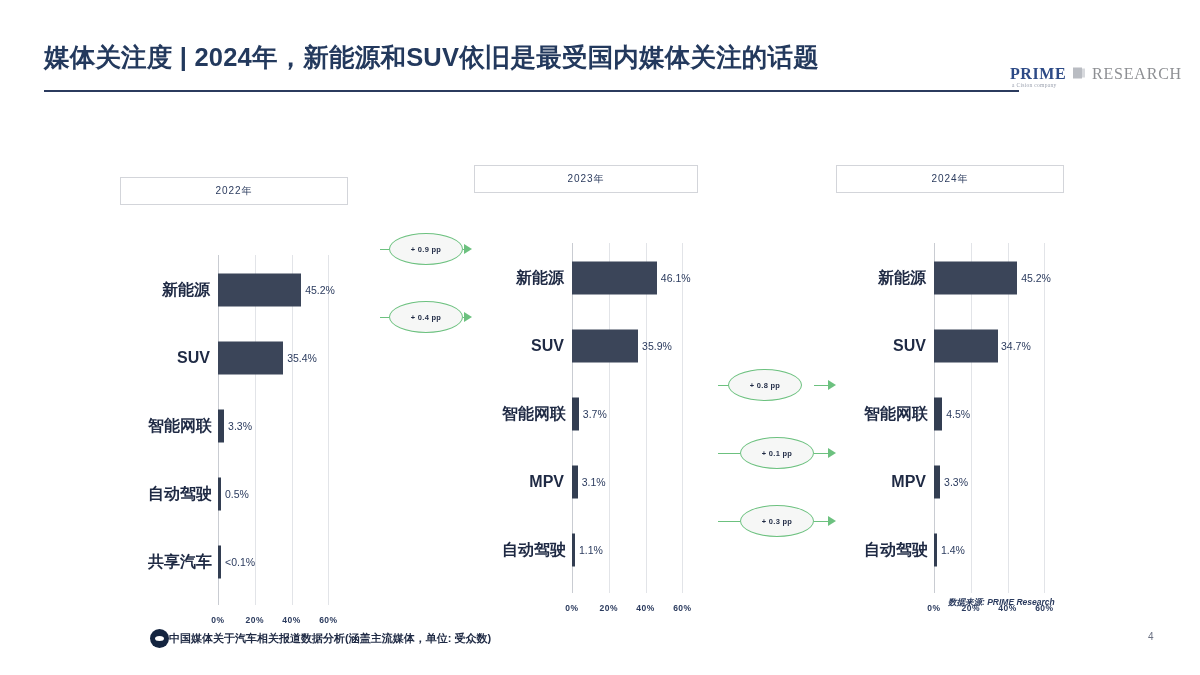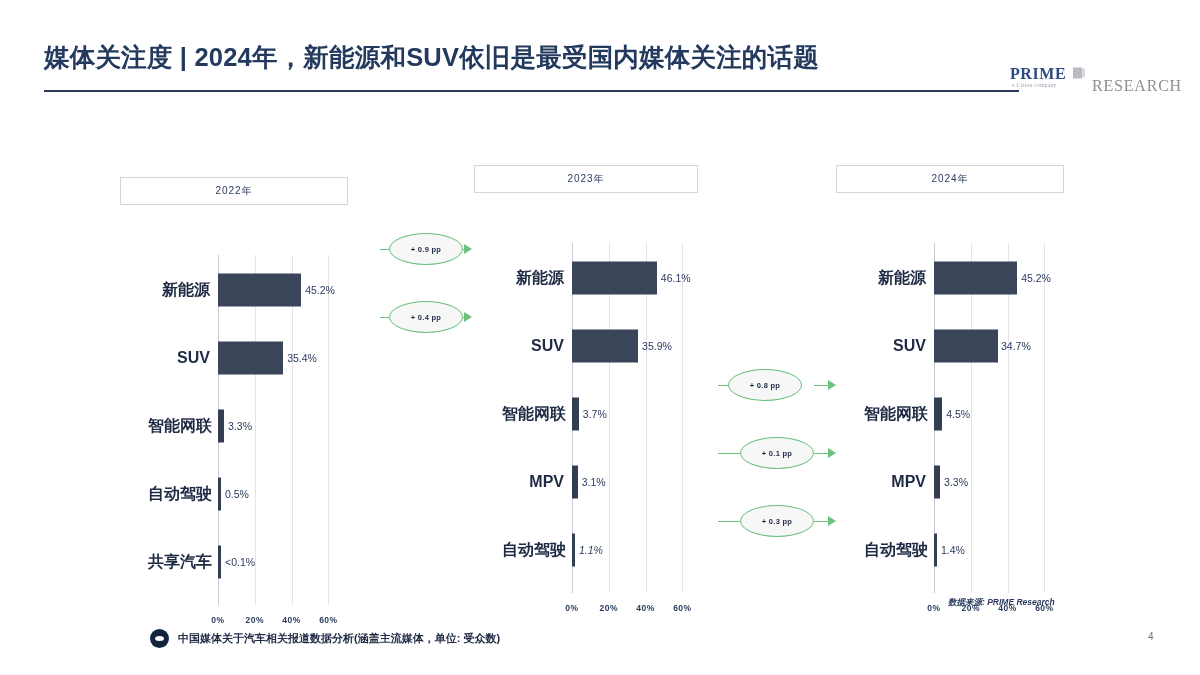--- a/index.html
+++ b/index.html
@@ -50,21 +50,21 @@
     top: 3px;
     font-family: "Liberation Serif", "DejaVu Serif", serif;
     font-weight: bold;
     font-size: 16px;
     letter-spacing: 0.6px;
     color: #2d4a86;
   }
   .logo-research {
     position: absolute;
     left: 82px;
-    top: 15px;
+    top: 3px;
     font-family: "Liberation Serif", "DejaVu Serif", serif;
     font-size: 16px;
     letter-spacing: 0.8px;
     color: #8d8f93;
   }
   .logo-mark {
     position: absolute;
     left: 62px;
     top: 4px;
     width: 14px;
@@ -196,21 +196,20 @@
     font-weight: bold;
     color: #2b3b5e;
     font-style: italic;
   }
   .footer {
     position: absolute;
     left: 150px;
     top: 629px;
     display: flex;
     align-items: center;
-    gap: 9px;
   }
   .footer-bullet {
     width: 19px;
     height: 19px;
     border-radius: 50%;
     background: #14243f;
     display: flex;
     align-items: center;
     justify-content: center;
   }
@@ -315,21 +314,21 @@
             <div class="val-label" style="left: 108.808px;">3.7%</div>
           </div>
           <div class="row" style="top: 238px;">
             <div class="cat-label" style="left: 28px; width: 62px;">MPV</div>
             <div class="bar thin" style="left: 98px; width: 5.704px;"></div>
             <div class="val-label" style="left: 107.704px;">3.1%</div>
           </div>
           <div class="row" style="top: 306px;">
             <div class="cat-label" style="left: 28px; width: 62px;">自动驾驶</div>
             <div class="bar thin" style="left: 98px; width: 3px;"></div>
-            <div class="val-label" style="left: 105px; font-style: italic;">1.1%</div>
+            <div class="val-label" style="left: 105px;">1.1%</div>
           </div>
           <div class="axis" style="left: 98px; top: 382px;">0%</div>
           <div class="axis" style="left: 134.8px; top: 382px;">20%</div>
           <div class="axis" style="left: 171.6px; top: 382px;">40%</div>
           <div class="axis" style="left: 208.4px; top: 382px;">60%</div>
         </div>
       </div>
       <div class="panel" style="left: 836px; width: 228px;">
         <div class="panel-head">2024年</div>
         <div class="plot" style="height: 386px;">

